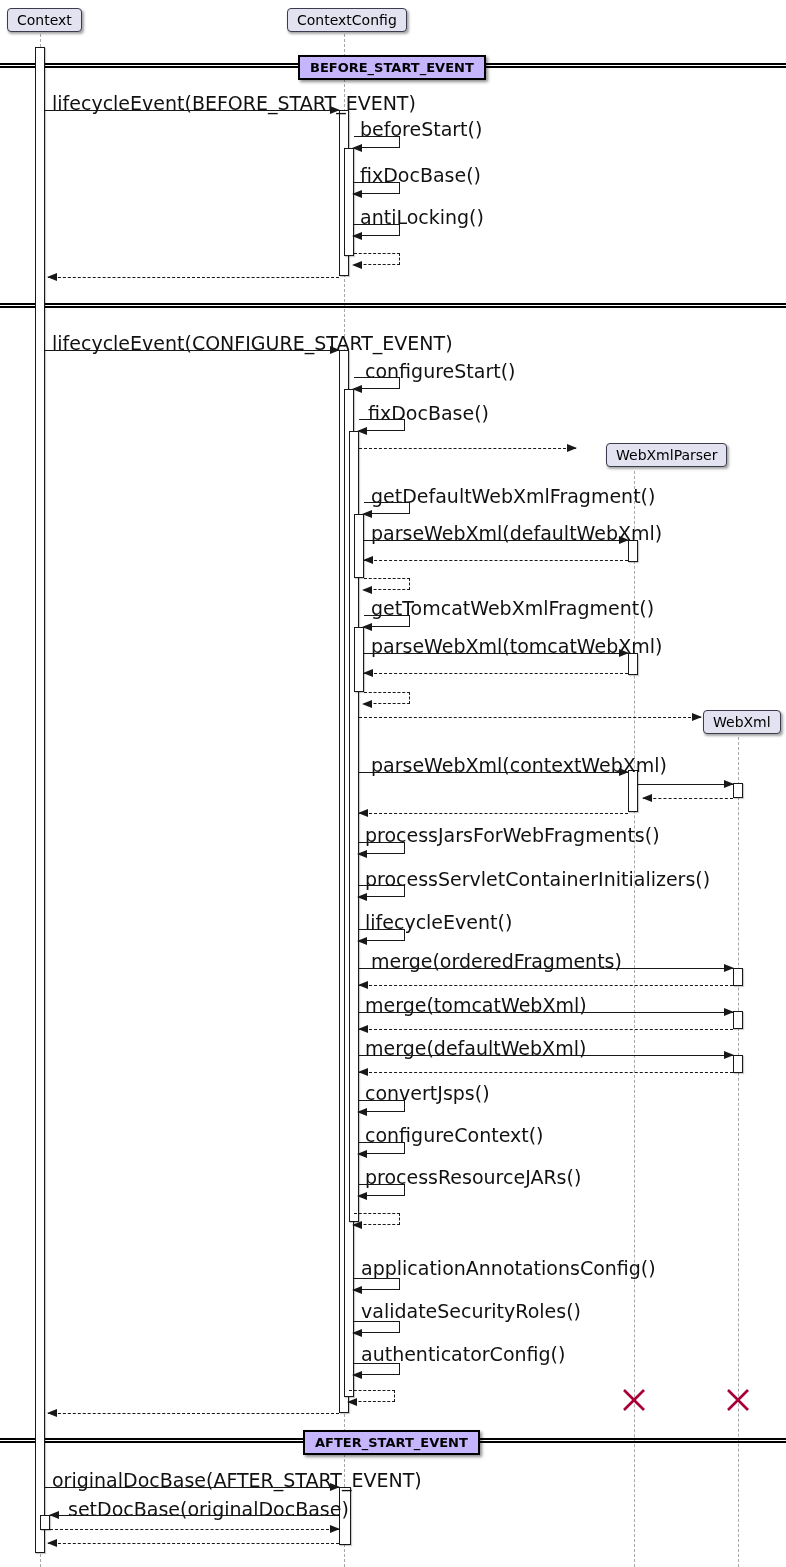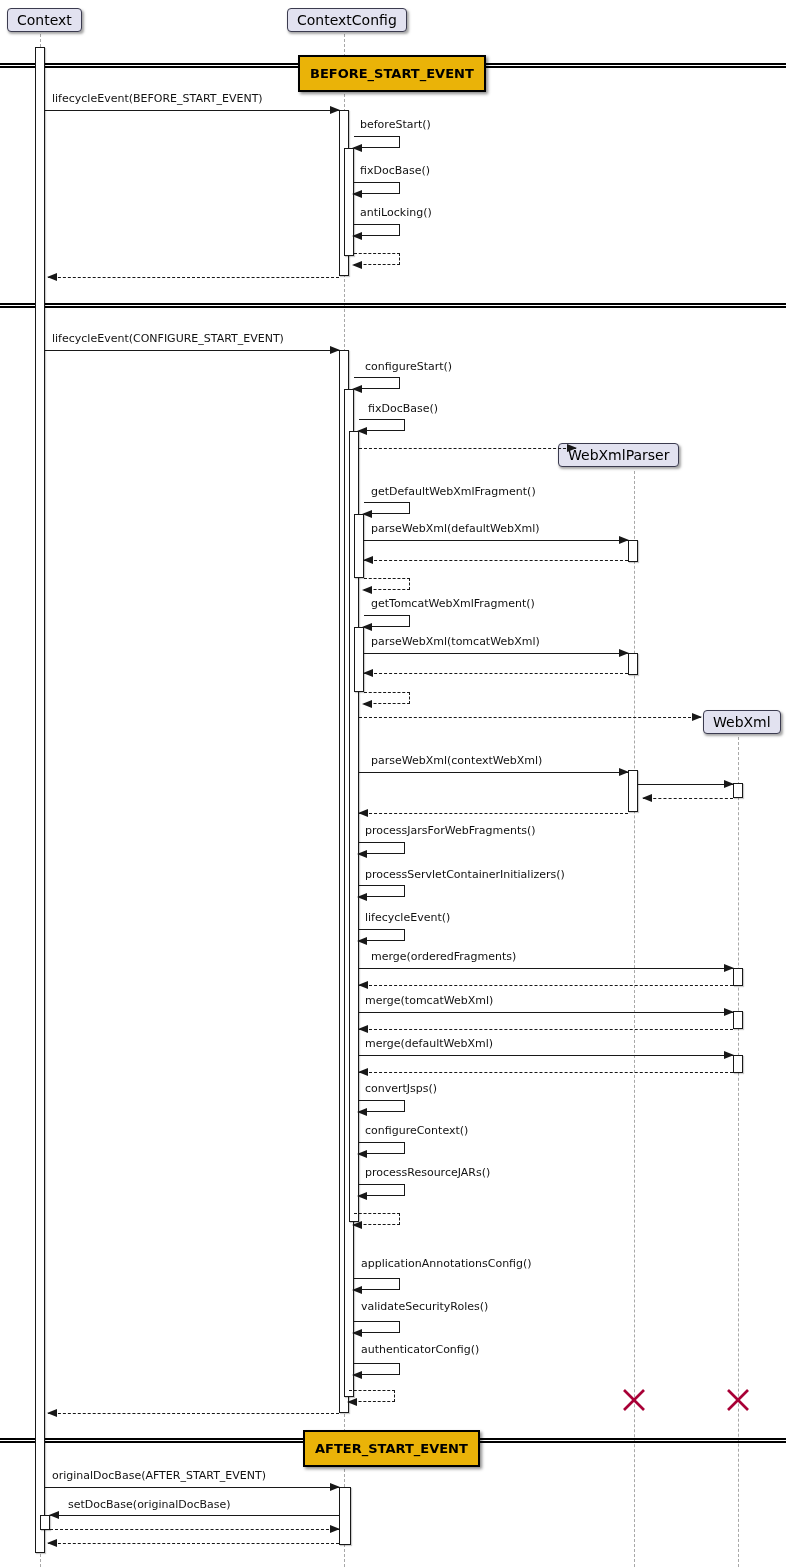--- a/index.html
+++ b/index.html
@@ -4,26 +4,26 @@
 <style>
   html,body{margin:0;padding:0;background:#ffffff;}
   #canvas{position:relative;width:786px;height:1567px;background:#ffffff;overflow:hidden;
           font-family:"DejaVu Sans","Liberation Sans",sans-serif;color:#181818;}
   .lifeline{position:absolute;width:0;border-left:1px dashed #A8A8A8;}
   .participant{position:absolute;background:#E2E2F0;border:1px solid #3b3b4f;border-radius:4px;
                padding:3px 9px;font-size:14px;color:#000;white-space:nowrap;
                box-shadow:1.5px 2px 2.5px rgba(0,0,0,.35);}
   .divider-line{position:absolute;left:0;width:786px;height:5px;box-sizing:border-box;
                 border-top:2px solid #000;border-bottom:2px solid #000;}
-  .divider-label{position:absolute;background:#eab308;border:2px solid #000;color:#000;
-                 font-size:13px;font-weight:bold;padding:9px 10px;white-space:nowrap;
+  .divider-label{position:absolute;background:#c4b5fd;border:2px solid #000;color:#000;
+                 font-size:13px;font-weight:bold;padding:3px 10px;white-space:nowrap;
                  box-shadow:2px 2px 3px rgba(0,0,0,.45);}
   .act{position:absolute;width:10px;background:#fff;border:1px solid #181818;box-sizing:border-box;
        box-shadow:1px 1px 1px rgba(0,0,0,.2);}
-  .lbl{position:absolute;font-size:11px;white-space:nowrap;color:#111;}
+  .lbl{position:absolute;font-size:19px;white-space:nowrap;color:#111;}
   .msg{position:absolute;height:0;border-top:1.3px solid #181818;}
   .msg.dash{border-top-style:dashed;border-top-width:1.2px;}
   .ah{position:absolute;width:0;height:0;border-top:4.5px solid transparent;border-bottom:4.5px solid transparent;}
   .ah.r{border-left:10px solid #181818;right:-1px;top:-5px;}
   .ah.l{border-right:10px solid #181818;left:-1px;top:-5px;}
   .loop{position:absolute;width:46px;height:12px;box-sizing:border-box;
         border:1.3px solid #181818;border-left:none;}
   .loop.dash{border-style:dashed;border-left:none;border-width:1.2px;}
   .loop .ah{border-top:4.5px solid transparent;border-bottom:4.5px solid transparent;
             border-right:10px solid #181818;left:-2px;bottom:-5px;}
@@ -58,21 +58,21 @@
   <div class="act" style="left:628px;top:770px;height:42px"></div>
   <div class="act" style="left:733px;top:783px;height:15px"></div>
   <div class="act" style="left:733px;top:968px;height:18px"></div>
   <div class="act" style="left:733px;top:1011px;height:18px"></div>
   <div class="act" style="left:733px;top:1055px;height:18px"></div>
   <div class="act" style="left:339px;top:1487px;height:58px;width:12px"></div>
   <div class="act" style="left:40px;top:1515px;height:15px"></div>
 
   <div class="participant" style="left:7px;top:8px">Context</div>
   <div class="participant" style="left:287px;top:8px">ContextConfig</div>
-  <div class="participant" style="left:558px;top:443px">WebXmlParser</div>
+  <div class="participant" style="left:606px;top:443px">WebXmlParser</div>
   <div class="participant" style="left:703px;top:710px">WebXml</div>
 
   <div class="lbl" style="left:52px;top:92px">lifecycleEvent(BEFORE_START_EVENT)</div>
   <div class="msg" style="left:45px;top:110px;width:294px">
       <i class="ah r"></i>
     </div>
 
   <div class="lbl" style="left:360px;top:118px">beforeStart()</div>
   <div class="loop" style="left:354px;top:136px">
       <i class="ah"></i>

